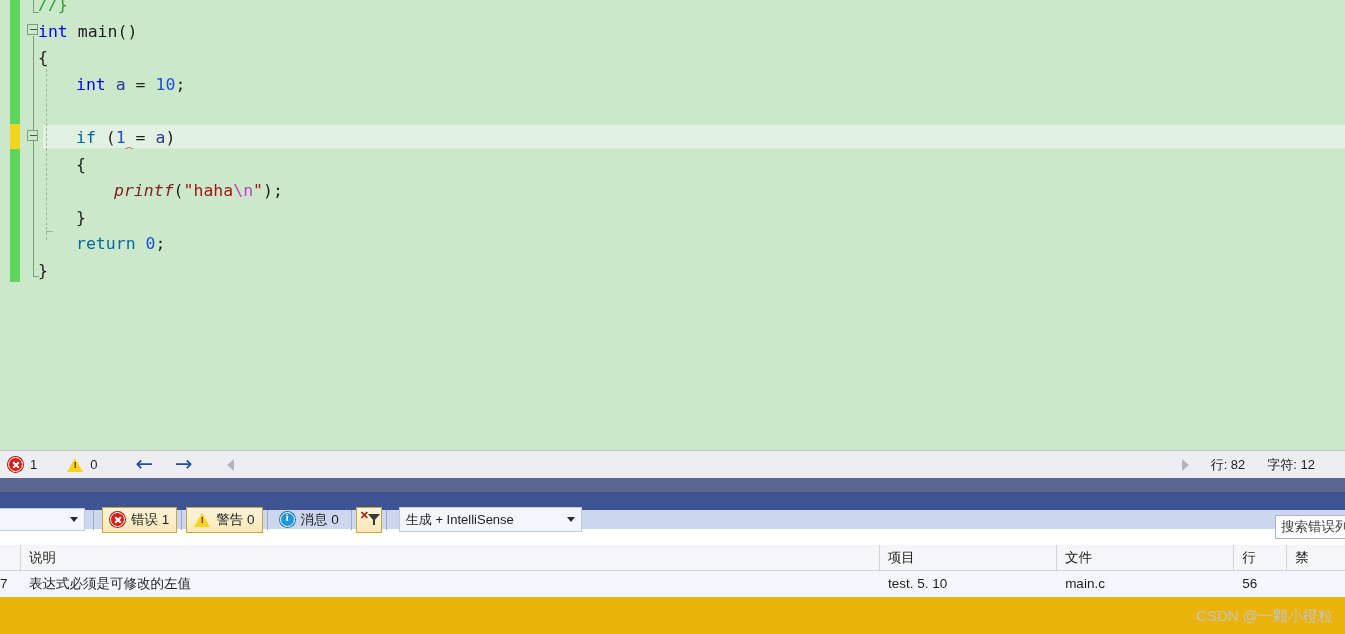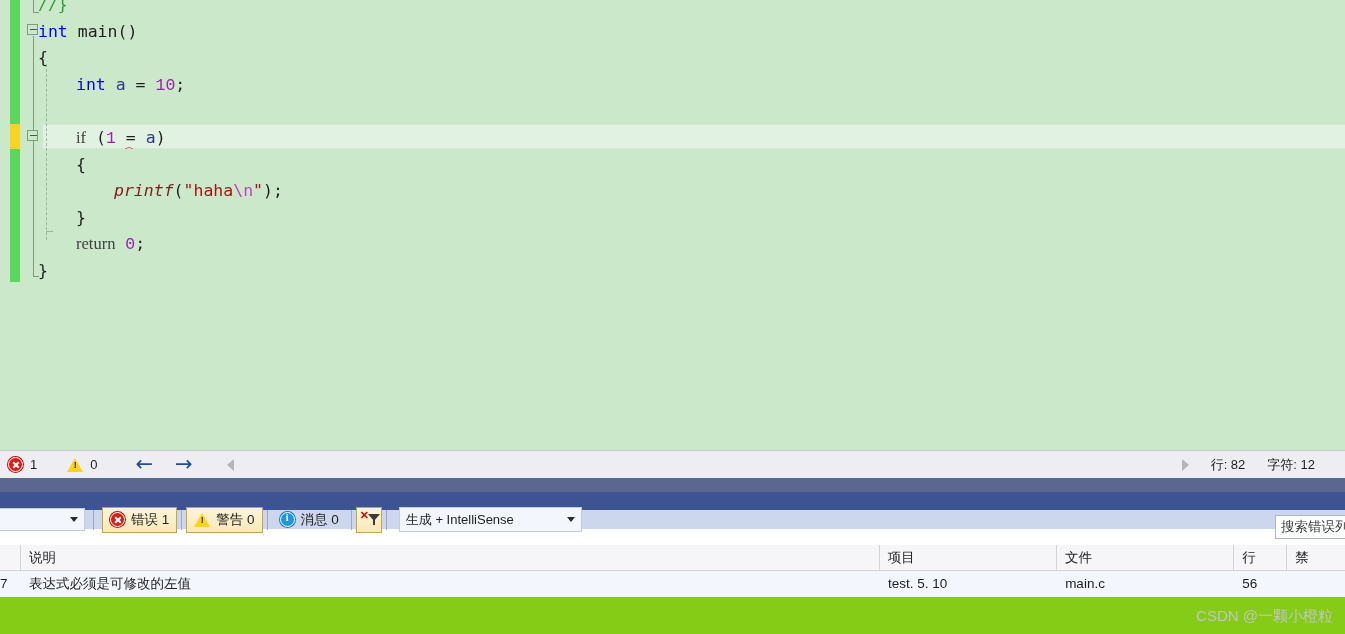--- a/index.html
+++ b/index.html
@@ -67,24 +67,24 @@
     width: 100%; height: 100%;
     font-family: "DejaVu Sans Mono", monospace;
     font-size: 16.5px;
     line-height: 26.6px;
     white-space: pre;
     color: #000000;
   }
   .line { position: absolute; left: 38px; height: 26.6px; }
 
   .tk-kw      { color: #0000ff; }       
-  .tk-kwctl   { color: #404040; font-family: Liberation Serif, serif; }       
+  .tk-kwctl   { color: #0369a1; }       
   .tk-id      { color: #1f1f1f; }
   .tk-fn      { color: #7f1d1d; font-style: italic; }       
-  .tk-num     { color: #a21caf; font-family: Liberation Mono, monospace; }
+  .tk-num     { color: #1d4ed8; }
   .tk-str     { color: #a31515; }       
   .tk-esc     { color: #c040c0; }       
   .tk-var     { color: #2b3a8f; }       
   .tk-cmt     { color: #2e9e2e; }       
   .tk-punct   { color: #1f1f1f; }
 
   .squiggle {
     position: absolute;
     height: 5px; width: 10px;
     overflow: hidden;
@@ -239,21 +239,21 @@
     background: #ffffff; border: 1px solid #a9b4cf;
     display: flex; align-items: center; padding-left: 5px;
     font-size: 13.5px; color: #3d3d3d;
     overflow: hidden; white-space: nowrap;
   }
 
   
   .grid {
     position: absolute; left: 0; top: 545px;
     width: 1345px; height: 89px;
-    background: #84cc16;
+    background: #eab308;
     font-size: 13px; color: #1e1e1e;
   }
   .grid-header {
     display: flex; height: 26px;
     background: #f6f6f8;
     border-bottom: 1px solid #d2d2da;
     align-items: center;
   }
   .gh {
     height: 26px; line-height: 26px;

